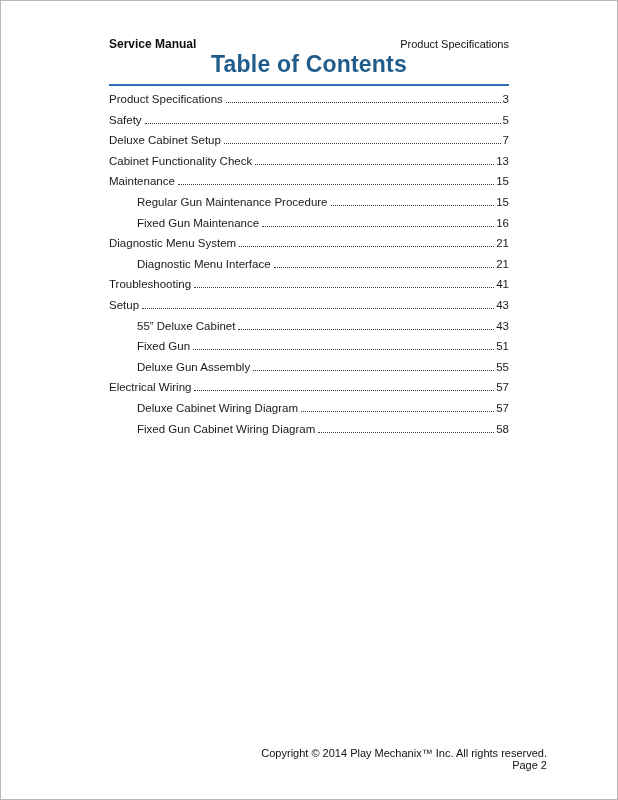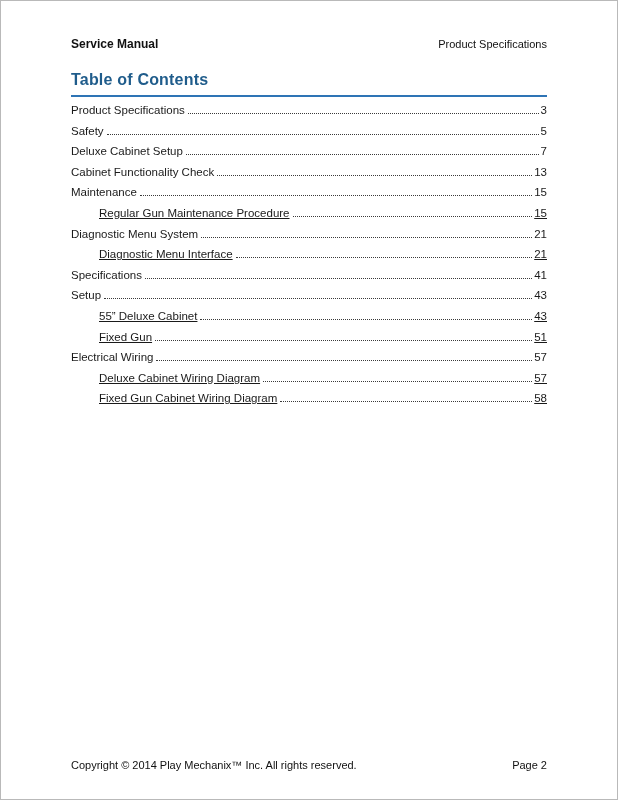--- a/index.html
+++ b/index.html
@@ -10,62 +10,62 @@
   *{box-sizing:border-box;margin:0;padding:0;}
   html,body{width:618px;height:800px;background:#fff;}
   body{font-family:"Liberation Sans", sans-serif;color:var(--text-color);}
   .page{
     position:relative;
     width:618px;height:800px;
     background:#fff;
     border:1px solid #b9b9b9;
     overflow:hidden;
   }
-  .content{padding:0 70px;}
+  .content{padding:0 108px;text-align:center;}
   .doc-header{
     display:flex;justify-content:space-between;align-items:baseline;
     padding-top:36px;
   }
   .doc-header .left{font-size:12px;font-weight:bold;color:#111;}
   .doc-header .right{font-size:11px;color:#111;}
   .doc-title{
-    margin-top:20px;
-    font-size:16px;
+    margin-top:0;
+    font-size:23px;
     font-weight:bold;
     color:var(--heading-color);
     letter-spacing:0.2px;
   }
   .title-rule{
     margin-top:6px;
     height:2px;
     background:var(--rule-color);
   }
   .toc-list{margin-top:7px;}
   .toc-row{
     display:flex;
     align-items:baseline;
     height:20.6px;
     font-size:11.5px;
     color:#1a1a1a;
     cursor:pointer;
   }
-  .toc-row.indent{padding-left:28px;text-decoration:underline;}
+  .toc-row.indent{padding-left:28px;}
   .toc-label{white-space:nowrap;}
   .leader{
     flex:1;
     border-bottom:1.5px dotted #3a3a3a;
     margin:0 2px 3px 3px;
     min-width:12px;
   }
   .toc-page{white-space:nowrap;}
   .doc-footer{
     position:absolute;
     left:70px;right:70px;bottom:28px;
     display:flex;justify-content:space-between;align-items:flex-end;
-    font-size:11px;color:#111;
+    font-size:11px;color:#111;flex-direction:column;
   }
 </style>
 </head>
 <body>
 
 <div class="page">
   <div class="content">
     <div class="doc-header">
       <span class="left">Service Manual</span>
       <span class="right">Product Specifications</span>
@@ -98,49 +98,59 @@
         <div class="toc-row">
           <span class="toc-label">Maintenance</span>
           <span class="leader"></span>
           <span class="toc-page">15</span>
         </div>
         <div class="toc-row indent">
           <span class="toc-label">Regular Gun Maintenance Procedure</span>
           <span class="leader"></span>
           <span class="toc-page">15</span>
         </div>
+        <div class="toc-row indent">
+          <span class="toc-label">Fixed Gun Maintenance</span>
+          <span class="leader"></span>
+          <span class="toc-page">16</span>
+        </div>
         <div class="toc-row">
           <span class="toc-label">Diagnostic Menu System</span>
           <span class="leader"></span>
           <span class="toc-page">21</span>
         </div>
         <div class="toc-row indent">
           <span class="toc-label">Diagnostic Menu Interface</span>
           <span class="leader"></span>
           <span class="toc-page">21</span>
         </div>
         <div class="toc-row">
-          <span class="toc-label">Specifications</span>
+          <span class="toc-label">Troubleshooting</span>
           <span class="leader"></span>
           <span class="toc-page">41</span>
         </div>
         <div class="toc-row">
           <span class="toc-label">Setup</span>
           <span class="leader"></span>
           <span class="toc-page">43</span>
         </div>
         <div class="toc-row indent">
           <span class="toc-label">55” Deluxe Cabinet</span>
           <span class="leader"></span>
           <span class="toc-page">43</span>
         </div>
         <div class="toc-row indent">
           <span class="toc-label">Fixed Gun</span>
           <span class="leader"></span>
           <span class="toc-page">51</span>
+        </div>
+        <div class="toc-row indent">
+          <span class="toc-label">Deluxe Gun Assembly</span>
+          <span class="leader"></span>
+          <span class="toc-page">55</span>
         </div>
         <div class="toc-row">
           <span class="toc-label">Electrical Wiring</span>
           <span class="leader"></span>
           <span class="toc-page">57</span>
         </div>
         <div class="toc-row indent">
           <span class="toc-label">Deluxe Cabinet Wiring Diagram</span>
           <span class="leader"></span>
           <span class="toc-page">57</span>

